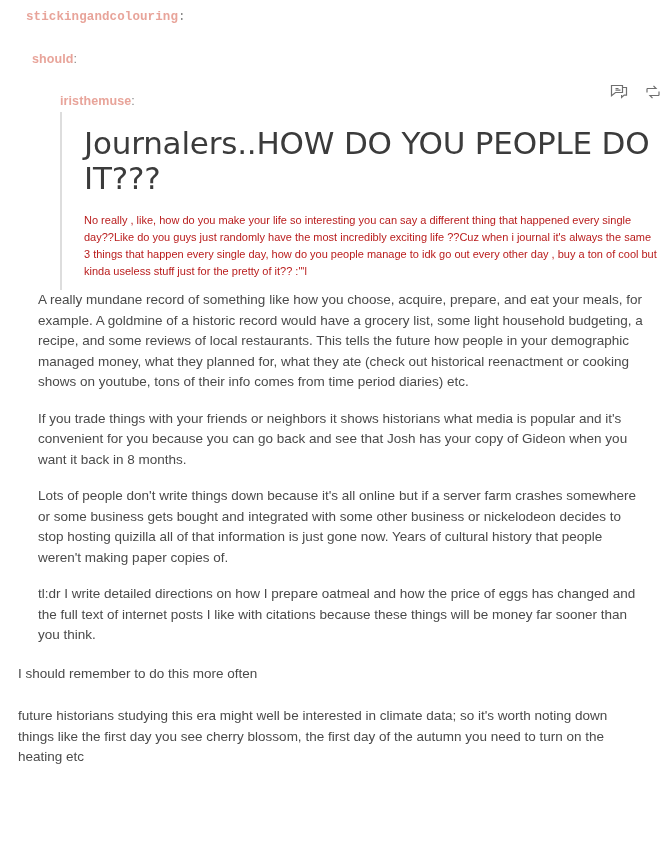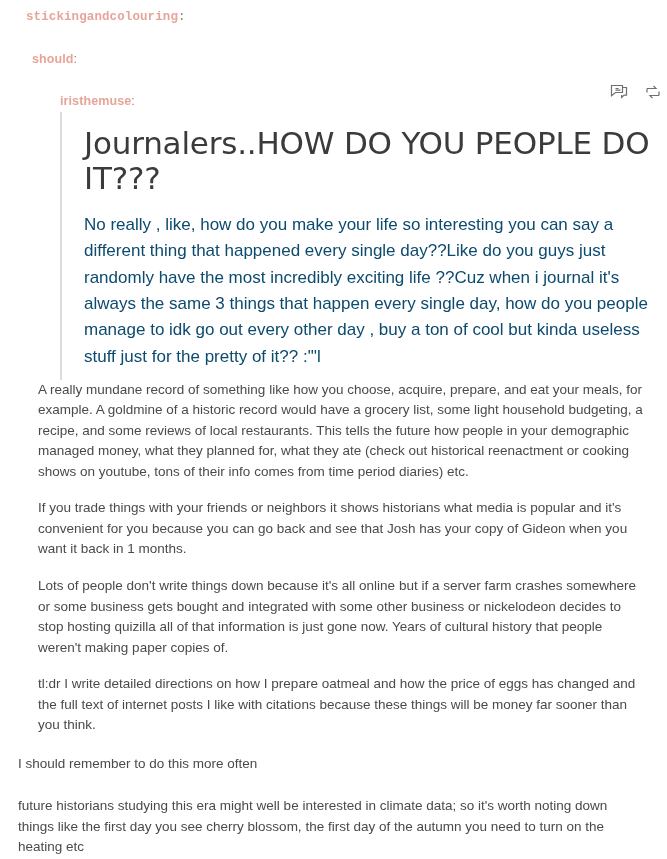--- a/index.html
+++ b/index.html
@@ -48,23 +48,23 @@
     font-family: "DejaVu Sans", sans-serif;
     font-size: 31px;
     font-weight: 400;
     line-height: 1.12;
     color: #3b3b3b;
     margin: 8px 0 16px 0;
     letter-spacing: -0.2px;
   }
 
   .op-body {
-    font-size: 17px;
+    font-size: 11px;
     line-height: 1.55;
-    color: #0c4a6e;
+    color: #b91c1c;
     margin: 0 0 6px 0;
     max-width: 580px;
   }
 
   .reply-body {
     margin-left: 28px;
     margin-right: 12px;
   }
   .reply-body p {
     margin: 0 0 16px 0;
@@ -137,21 +137,21 @@
     <span>iristhemuse</span><span class="colon">:</span>
   </div>
 
   <div class="quote-block">
     <h1 class="op-title">Journalers..HOW DO YOU PEOPLE DO IT???</h1>
     <p class="op-body">No really , like, how do you make your life so interesting you can say a different thing that happened every single day??Like do you guys just randomly have the most incredibly exciting life ??Cuz when i journal it's always the same 3 things that happen every single day, how do you people manage to idk go out every other day , buy a ton of cool but kinda useless stuff just for the pretty of it?? :"'l</p>
   </div>
 
   <div class="reply-body">
     <p>A really mundane record of something like how you choose, acquire, prepare, and eat your meals, for example. A goldmine of a historic record would have a grocery list, some light household budgeting, a recipe, and some reviews of local restaurants. This tells the future how people in your demographic managed money, what they planned for, what they ate (check out historical reenactment or cooking shows on youtube, tons of their info comes from time period diaries) etc.</p>
-    <p>If you trade things with your friends or neighbors it shows historians what media is popular and it's convenient for you because you can go back and see that Josh has your copy of Gideon when you want it back in 1 months.</p>
+    <p>If you trade things with your friends or neighbors it shows historians what media is popular and it's convenient for you because you can go back and see that Josh has your copy of Gideon when you want it back in 8 months.</p>
     <p>Lots of people don't write things down because it's all online but if a server farm crashes somewhere or some business gets bought and integrated with some other business or nickelodeon decides to stop hosting quizilla all of that information is just gone now. Years of cultural history that people weren't making paper copies of.</p>
     <p>tl:dr I write detailed directions on how I prepare oatmeal and how the price of eggs has changed and the full text of internet posts I like with citations because these things will be money far sooner than you think.</p>
   </div>
 
   <div class="outer-body">
     <p>I should remember to do this more often</p>
     <p>future historians studying this era might well be interested in climate data; so it's worth noting down things like the first day you see cherry blossom, the first day of the autumn you need to turn on the heating etc</p>
   </div>
 
 </div>

